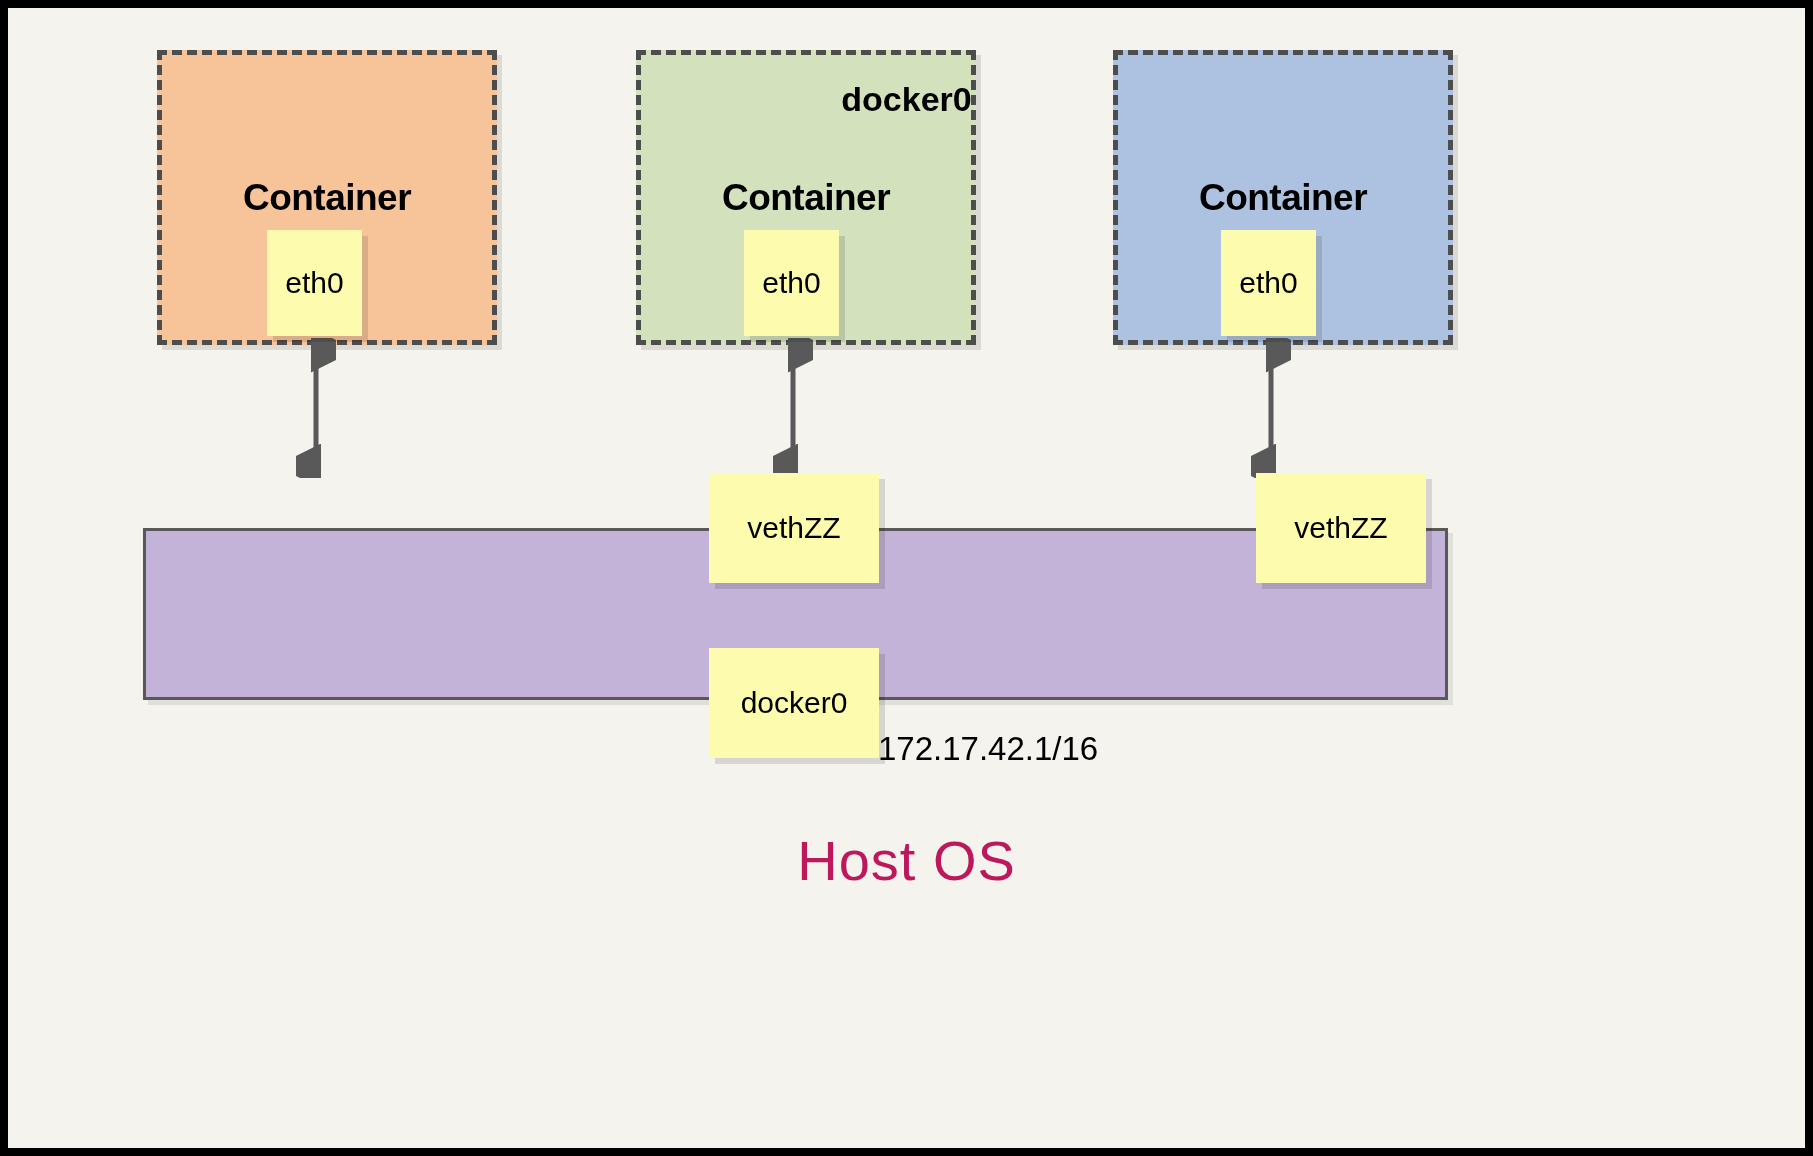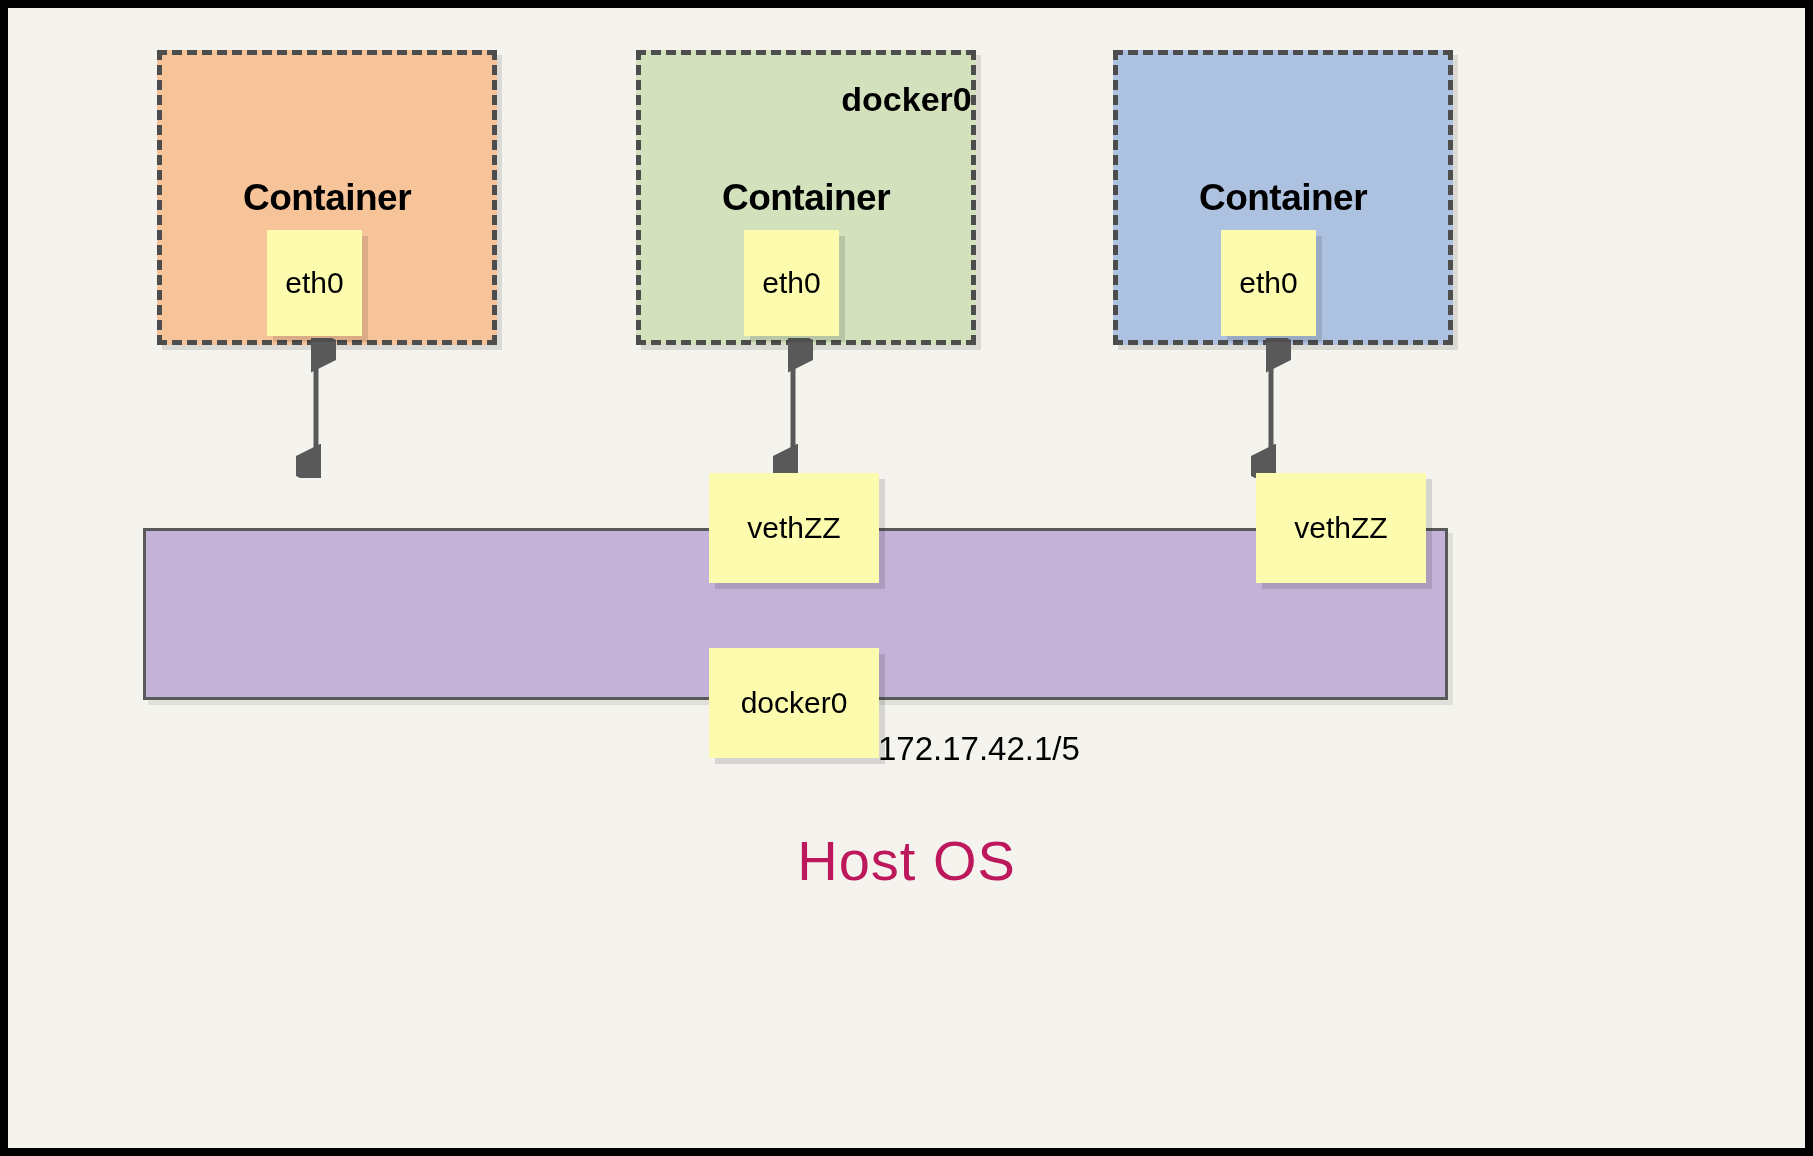--- a/index.html
+++ b/index.html
@@ -178,17 +178,17 @@
     <line x1="20" y1="12" x2="20" y2="128" stroke="#595959" stroke-width="5" marker-start="url(#ahead-up)" marker-end="url(#ahead-dn)"></line>
   </svg>
 
   <div id="docker0-bar"></div>
   <div id="docker0-label">docker0</div>
 
   <div class="ybox veth-box" id="vethyy">vethZZ</div>
   <div class="ybox veth-box" id="vethzz">vethZZ</div>
 
   <div class="ybox" id="docker0-iface">docker0</div>
-  <div id="ip-label">172.17.42.1/5</div>
+  <div id="ip-label">172.17.42.1/16</div>
 
   <div id="host-os">Host OS</div>
 
 </div>
 
 </body></html>

